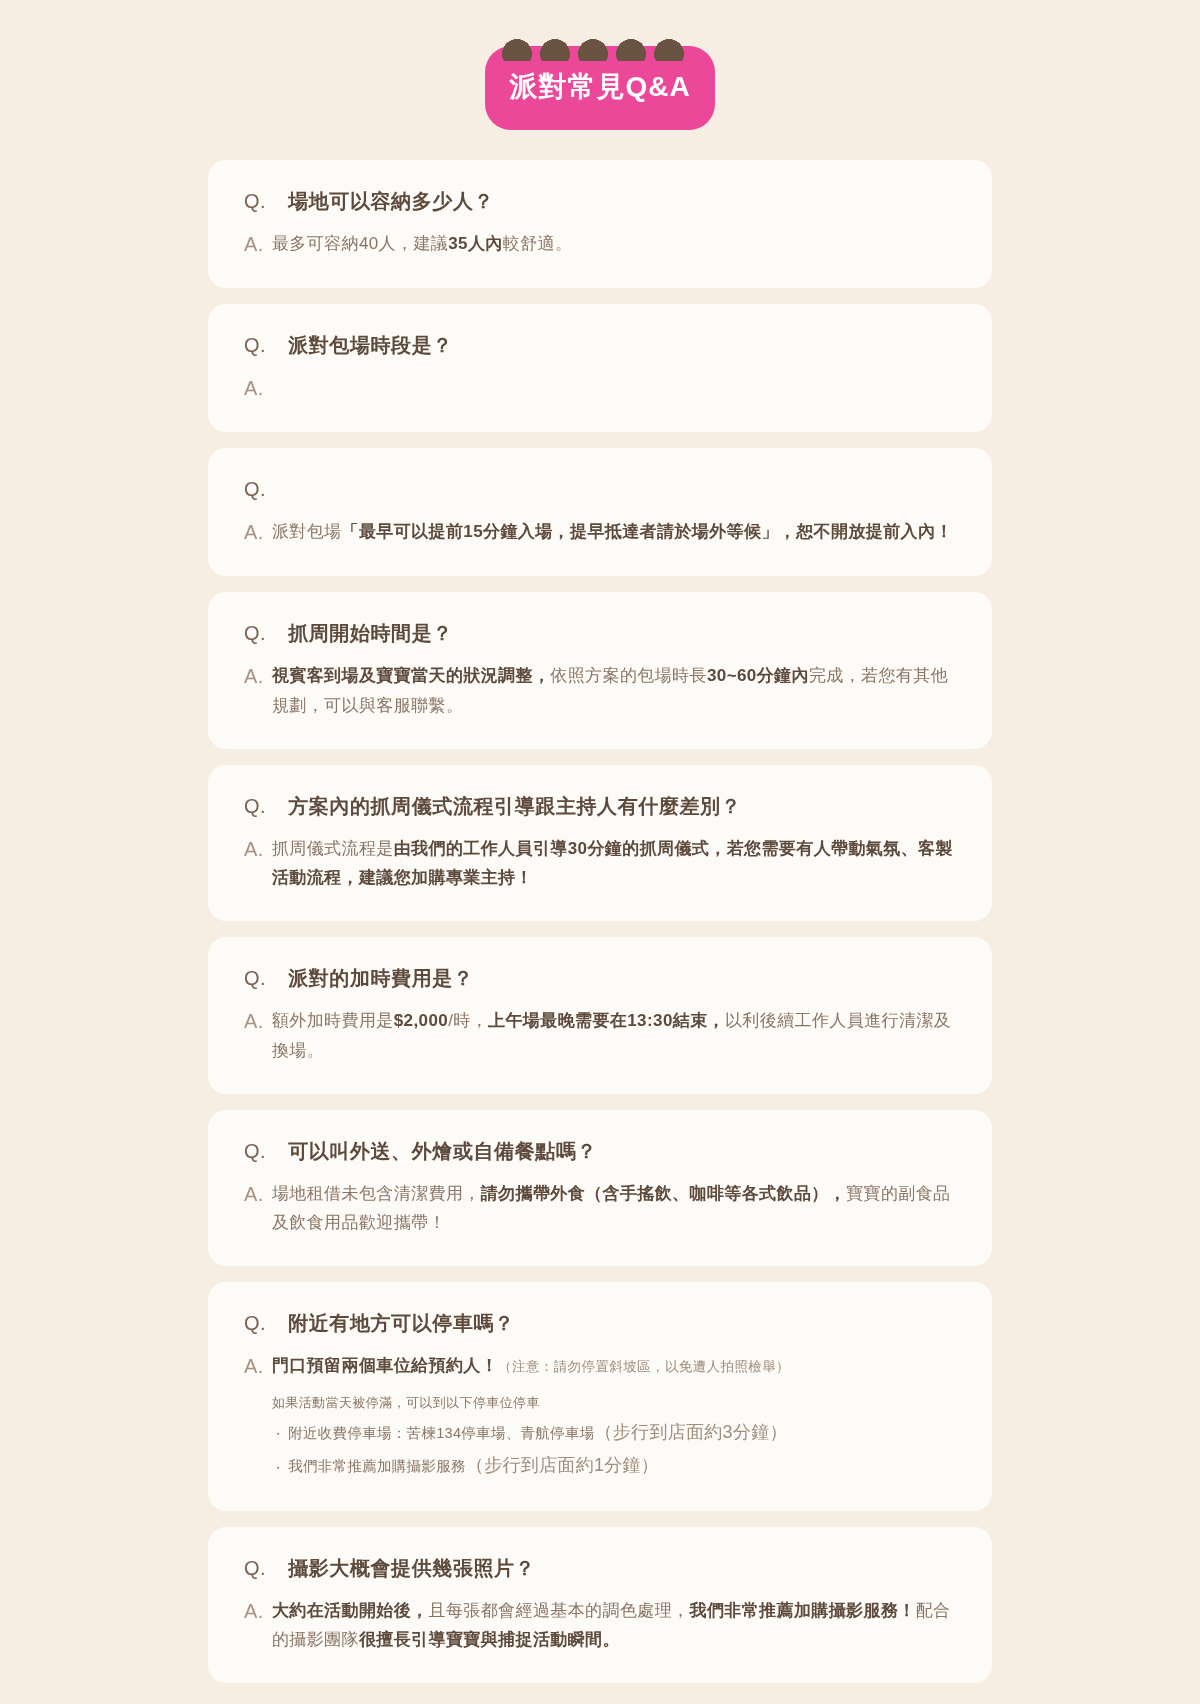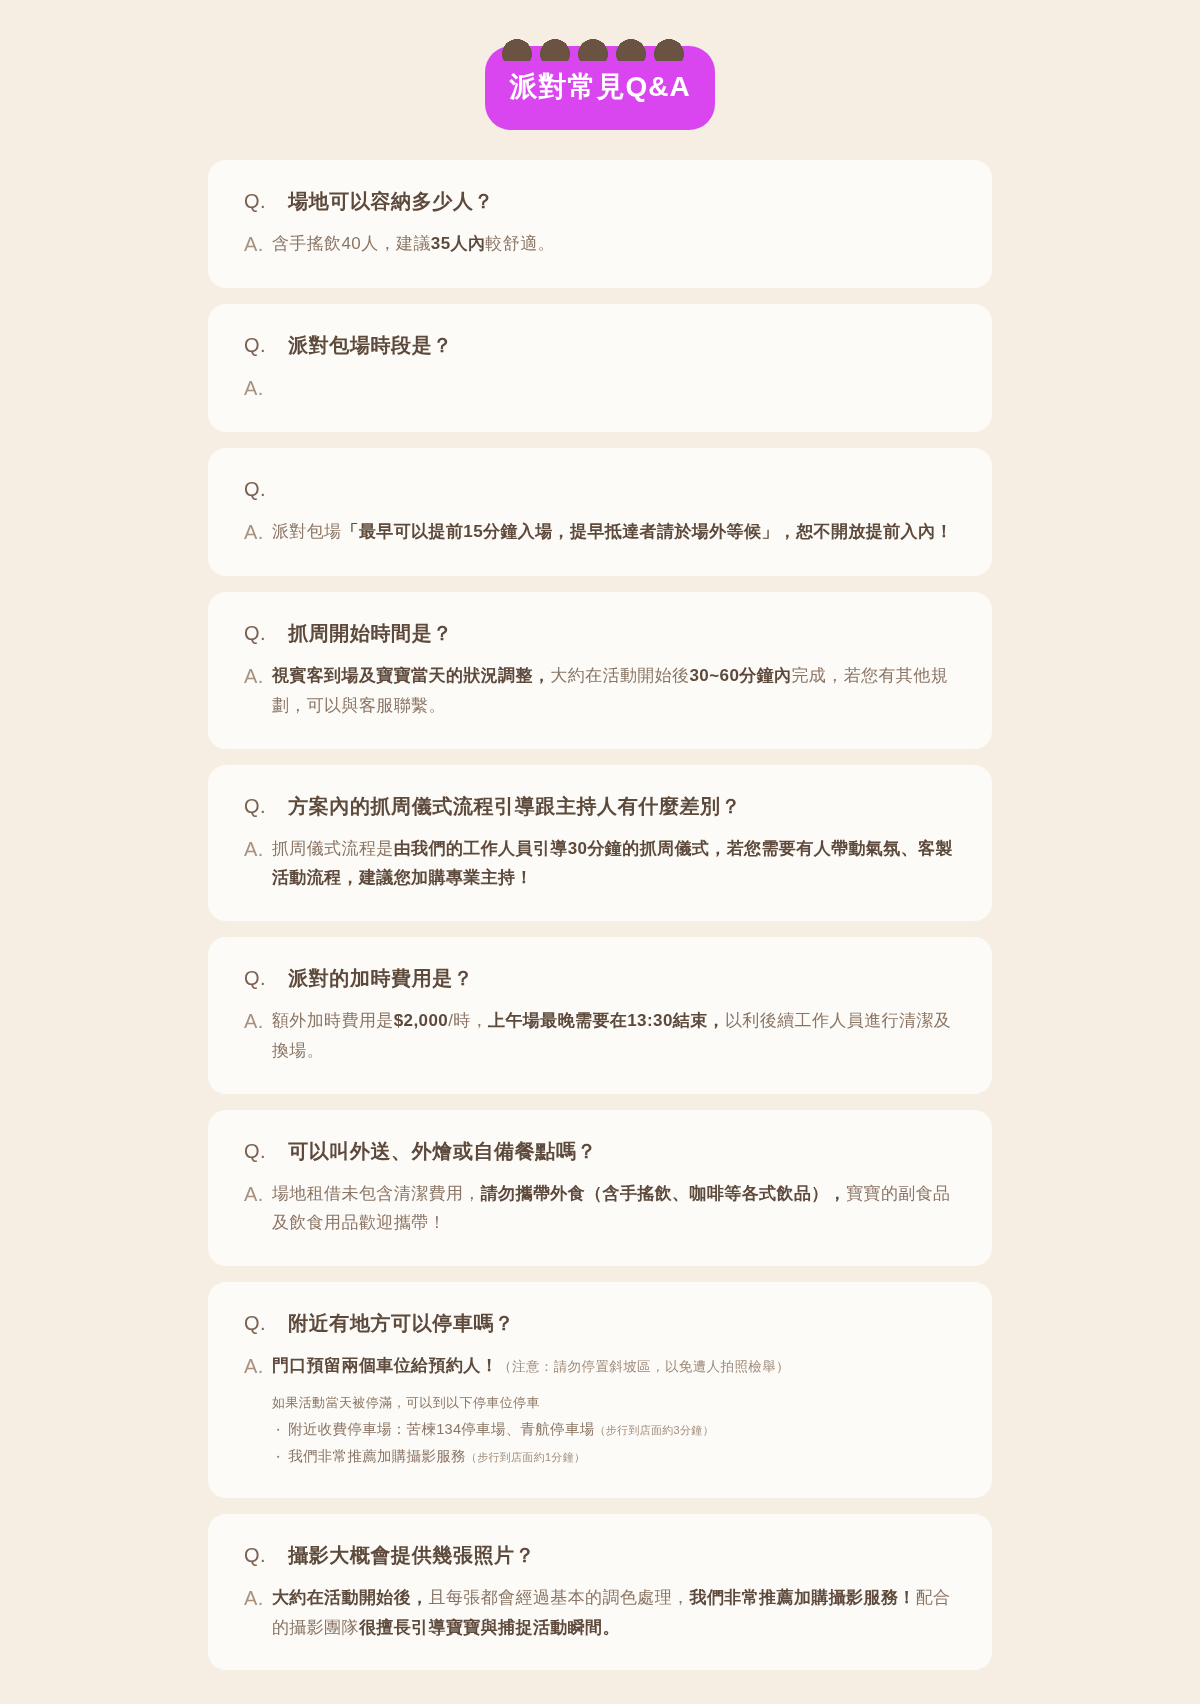--- a/index.html
+++ b/index.html
@@ -21,21 +21,21 @@
   }
 
   
   .title-wrap {
     display: flex;
     justify-content: center;
     margin-bottom: 30px;
   }
   .title-pill {
     position: relative;
-    background: #d946ef;
+    background: #ec4899;
     color: #ffffff;
     font-size: 28px;
     font-weight: bold;
     letter-spacing: 1px;
     padding: 22px 24px 24px;
     border-radius: 26px;
   }
   
   .title-pill::before {
     content: "";
@@ -117,21 +117,21 @@
   .bullets {
     margin-top: 2px;
   }
   .bullet-line {
     font-size: 14.5px;
     color: #8a7565;
     line-height: 1.85;
     letter-spacing: 0.3px;
   }
   .bullet-line .note {
-    font-size: 11px;
+    font-size: 18px;
     color: #a08c7b;
   }
   .bullet-dot {
     font-size: 12px;
     vertical-align: middle;
     margin-right: 4px;
   }
   .bottom-space { height: 40px; }
 </style>
 </head>
@@ -145,21 +145,21 @@
 
   <div class="cards" id="cards">
       <div class="qa-card">
         <div class="q-row">
           <span class="marker q">Q.</span>
           <span class="q-text">場地可以容納多少人？</span>
         </div>
         <div class="a-row">
           <span class="marker a">A.</span>
           <div>
-            <div class="a-text"><span>含手搖飲</span><span>40人</span><span>，建議</span><span class="strong">35人內</span><span>較舒適。</span></div>
+            <div class="a-text"><span>最多可容納</span><span>40人</span><span>，建議</span><span class="strong">35人內</span><span>較舒適。</span></div>
           </div>
         </div>
       </div>
       <div class="qa-card">
         <div class="q-row">
           <span class="marker q">Q.</span>
           <span class="q-text">派對包場時段是？</span>
         </div>
         <div class="a-row">
           <span class="marker a">A.</span>
@@ -177,21 +177,21 @@
         </div>
       </div>
       <div class="qa-card">
         <div class="q-row">
           <span class="marker q">Q.</span>
           <span class="q-text">抓周開始時間是？</span>
         </div>
         <div class="a-row">
           <span class="marker a">A.</span>
           <div>
-            <div class="a-text"><span class="strong">視賓客到場及寶寶當天的狀況調整，</span><span>大約在活動開始後</span><span class="strong">30~60分鐘內</span><span>完成，若您有其他規劃，可以與客服聯繫。</span></div>
+            <div class="a-text"><span class="strong">視賓客到場及寶寶當天的狀況調整，</span><span>依照方案的包場時長</span><span class="strong">30~60分鐘內</span><span>完成，若您有其他規劃，可以與客服聯繫。</span></div>
           </div>
         </div>
       </div>
       <div class="qa-card">
         <div class="q-row">
           <span class="marker q">Q.</span>
           <span class="q-text">方案內的抓周儀式流程引導跟主持人有什麼差別？</span>
         </div>
         <div class="a-row">
           <span class="marker a">A.</span>

